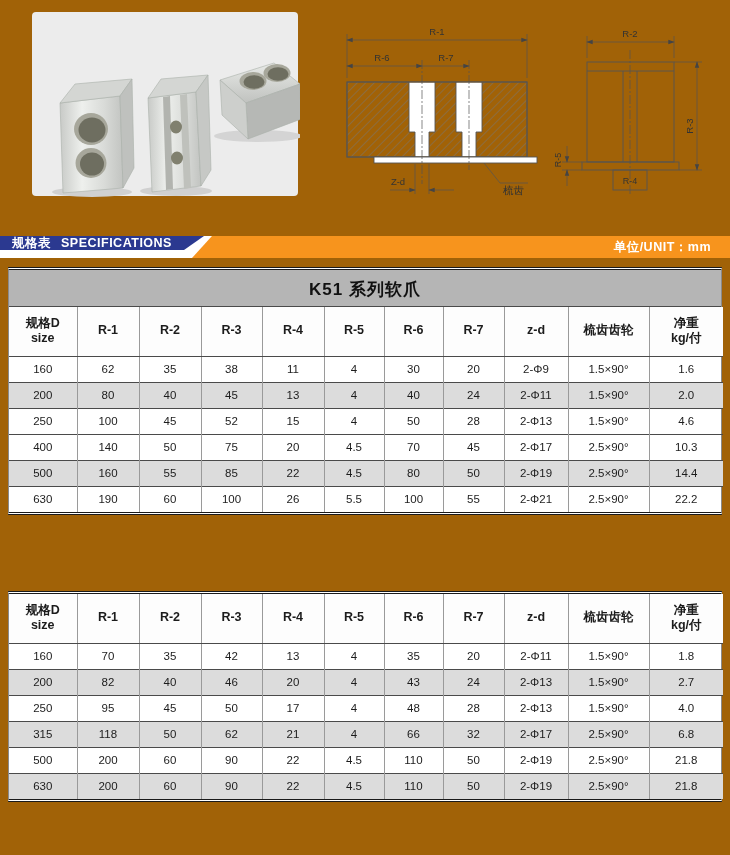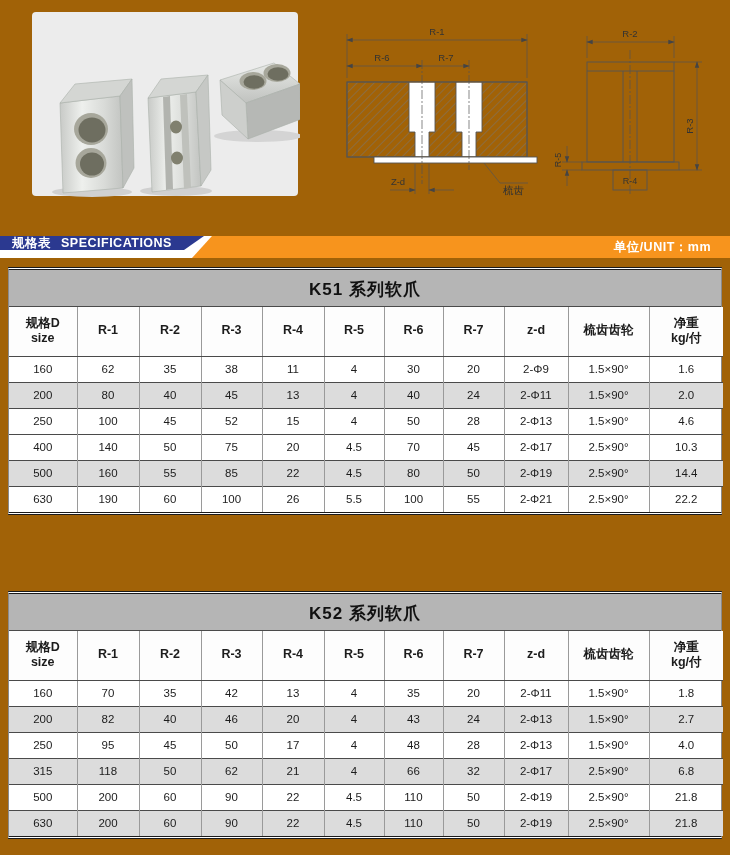--- a/index.html
+++ b/index.html
@@ -342,21 +342,20 @@
             <td>55</td>
             <td>2-Φ21</td>
             <td>2.5×90°</td>
             <td>22.2</td>
           </tr>
         </tbody>
       </table>
   </div>
 
   <div class="spec-table t2">
-    <div class="tbl-title">K52 系列软爪</div>
     <table class="spec">
       <colgroup>
         <col style="width:68px">
           <col style="width:62px">
           <col style="width:62px">
           <col style="width:61px">
         <col style="width:62px">
           <col style="width:60px">
           <col style="width:59px">
           <col style="width:61px">

